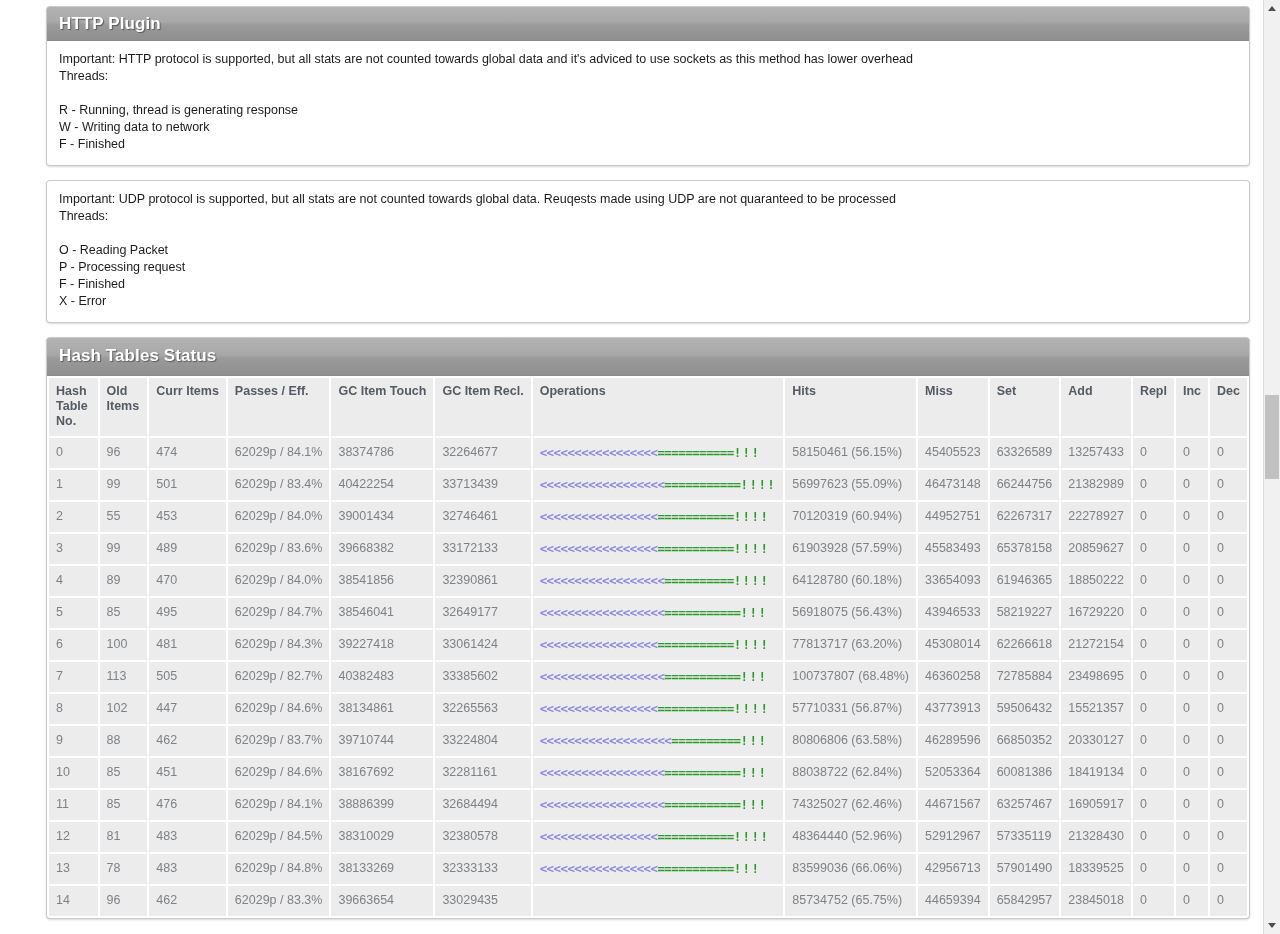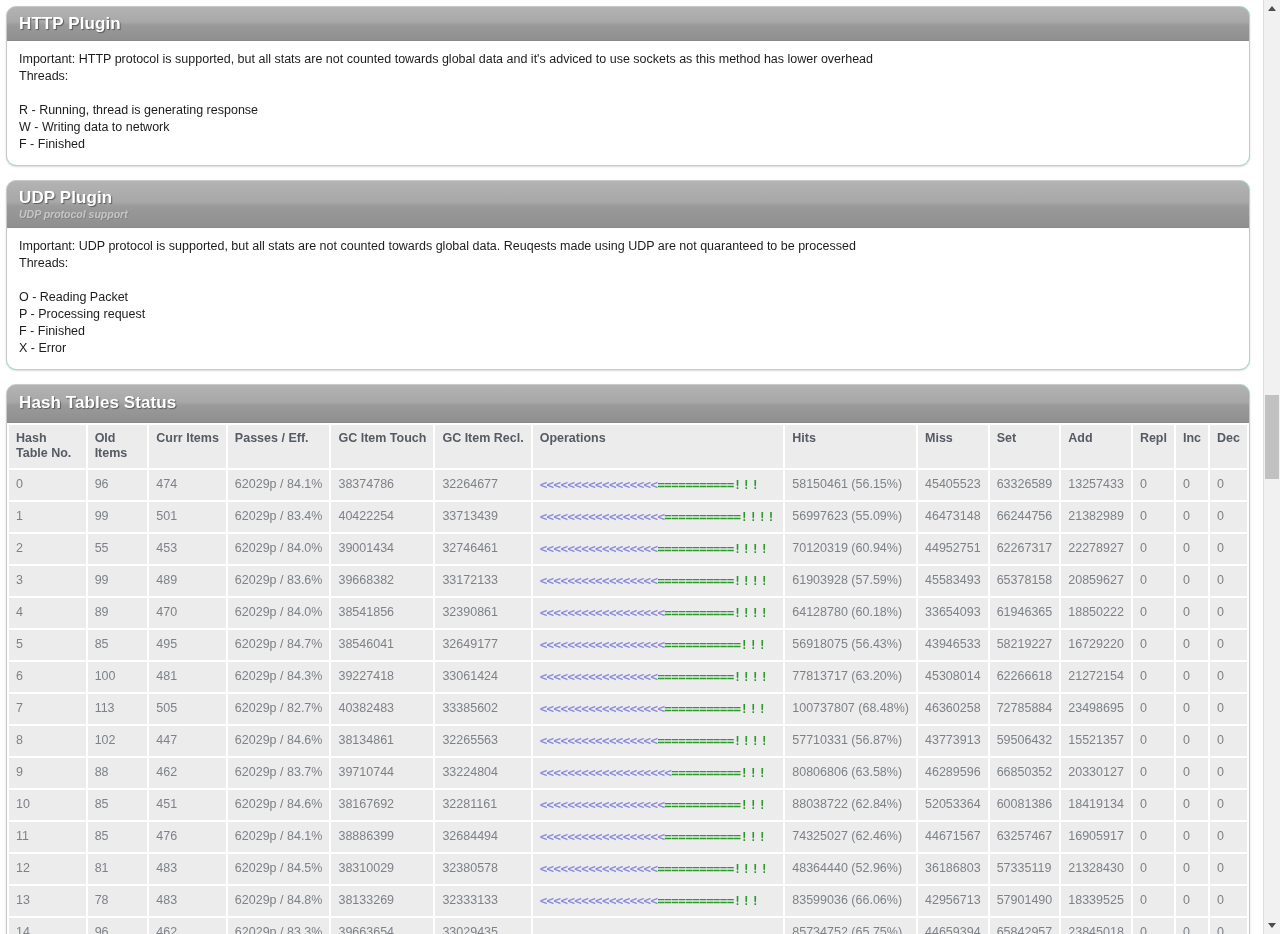--- a/index.html
+++ b/index.html
@@ -22,25 +22,26 @@
     position: absolute;
     left: 0; top: 0;
     width: 1256px;
     padding: 6px 6px 0 6px;
     box-sizing: border-box;
   }
 
   
   .panel {
     border: 1px solid #c9c9c9;
-    border-radius: 10px;
+    border-radius: 4px;
     background: #5eead4;
     margin-bottom: 14px;
     box-shadow: 0 1px 2px rgba(0,0,0,0.15);
     overflow: hidden;
+    margin-left: 40px;
   }
   .panel-head {
     background: linear-gradient(to bottom, #b3b3b3 0%, #a8a8a8 45%, #9a9a9a 55%, #8f8f8f 100%);
     padding: 7px 12px 6px 12px;
     border-bottom: 1px solid #8a8a8a;
   }
   .panel-title {
     color: #ffffff;
     font-size: 17px;
     font-weight: bold;
@@ -173,24 +174,20 @@
         <pre class="mono">Important: HTTP protocol is supported, but all stats are not counted towards global data and it's adviced to use sockets as this method has lower overhead
 Threads:
 
 R - Running, thread is generating response
 W - Writing data to network
 F - Finished</pre>
       </div>
     </div>
 
     <div class="panel">
-      <div class="panel-head">
-        <div class="panel-title">UDP Plugin</div>
-        <div class="panel-sub">UDP protocol support</div>
-      </div>
       <div class="panel-body">
         <pre class="mono">Important: UDP protocol is supported, but all stats are not counted towards global data. Reuqests made using UDP are not quaranteed to be processed
 Threads:
 
 O - Reading Packet
 P - Processing request
 F - Finished
 X - Error</pre>
       </div>
     </div>
@@ -413,21 +410,21 @@
             </tr>
             <tr>
               <td>12</td>
               <td>81</td>
               <td>483</td>
               <td>62029p / 84.5%</td>
               <td>38310029</td>
               <td>32380578</td>
               <td class="ops"><span class="ar">&lt;&lt;&lt;&lt;&lt;&lt;&lt;&lt;&lt;&lt;&lt;&lt;&lt;&lt;&lt;&lt;&lt;</span><span class="eq">===========</span><span class="bang">!!!!</span></td>
               <td class="col-hits">48364440 (52.96%)</td>
-              <td class="col-miss">36186803</td>
+              <td class="col-miss">52912967</td>
               <td>57335119</td>
               <td>21328430</td>
               <td>0</td>
               <td>0</td>
               <td>0</td>
             </tr>
             <tr>
               <td>13</td>
               <td>78</td>
               <td>483</td>

